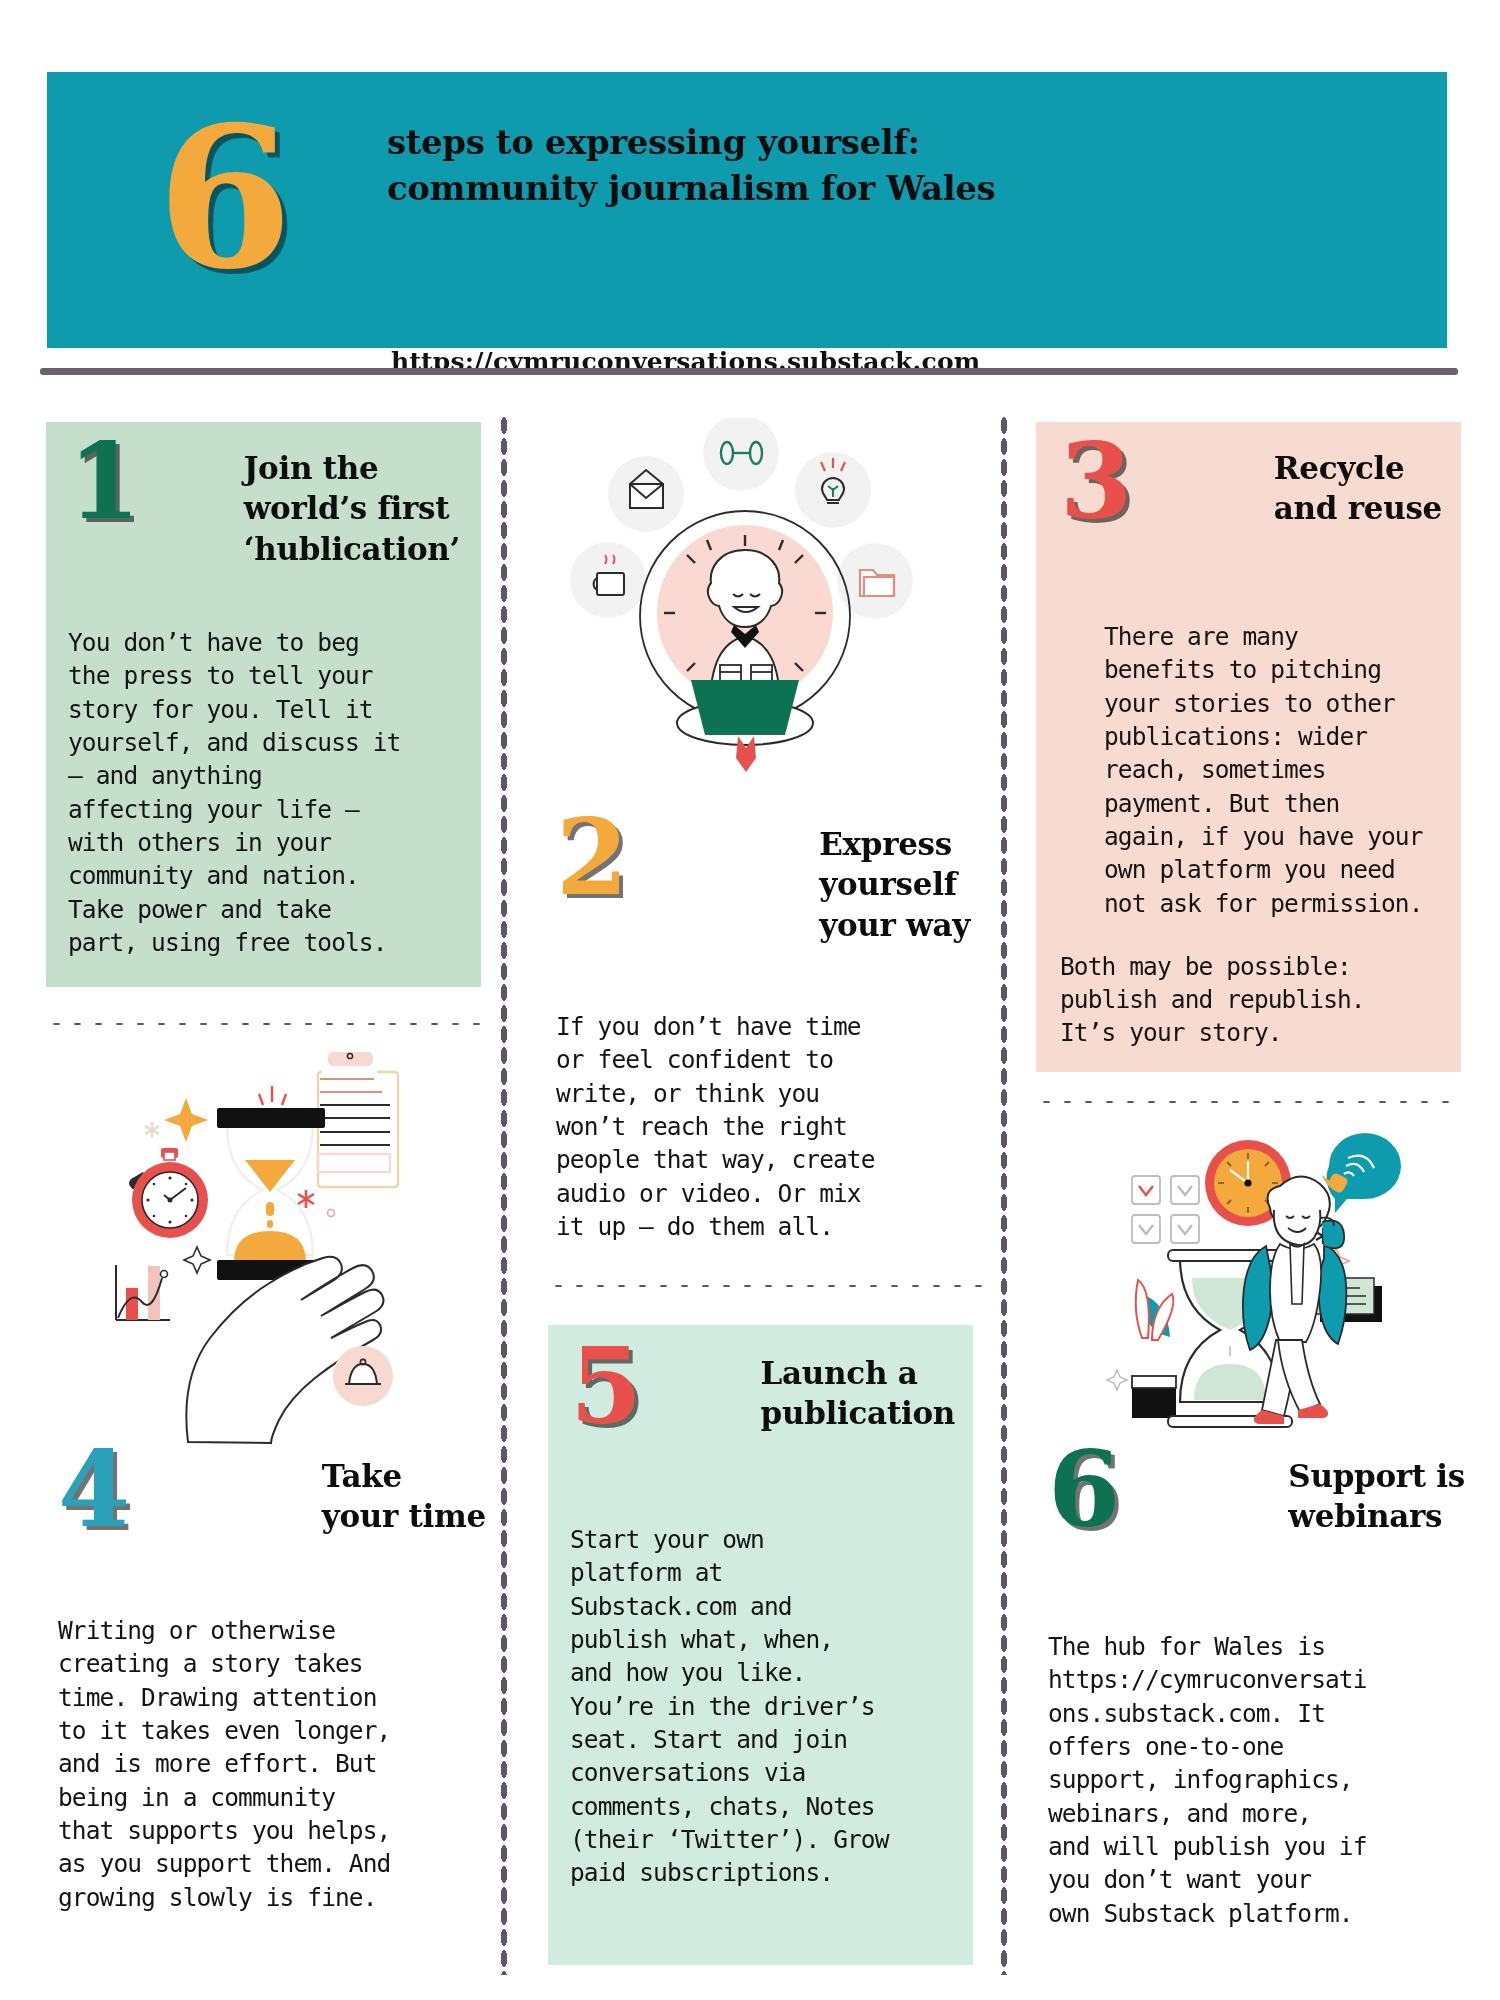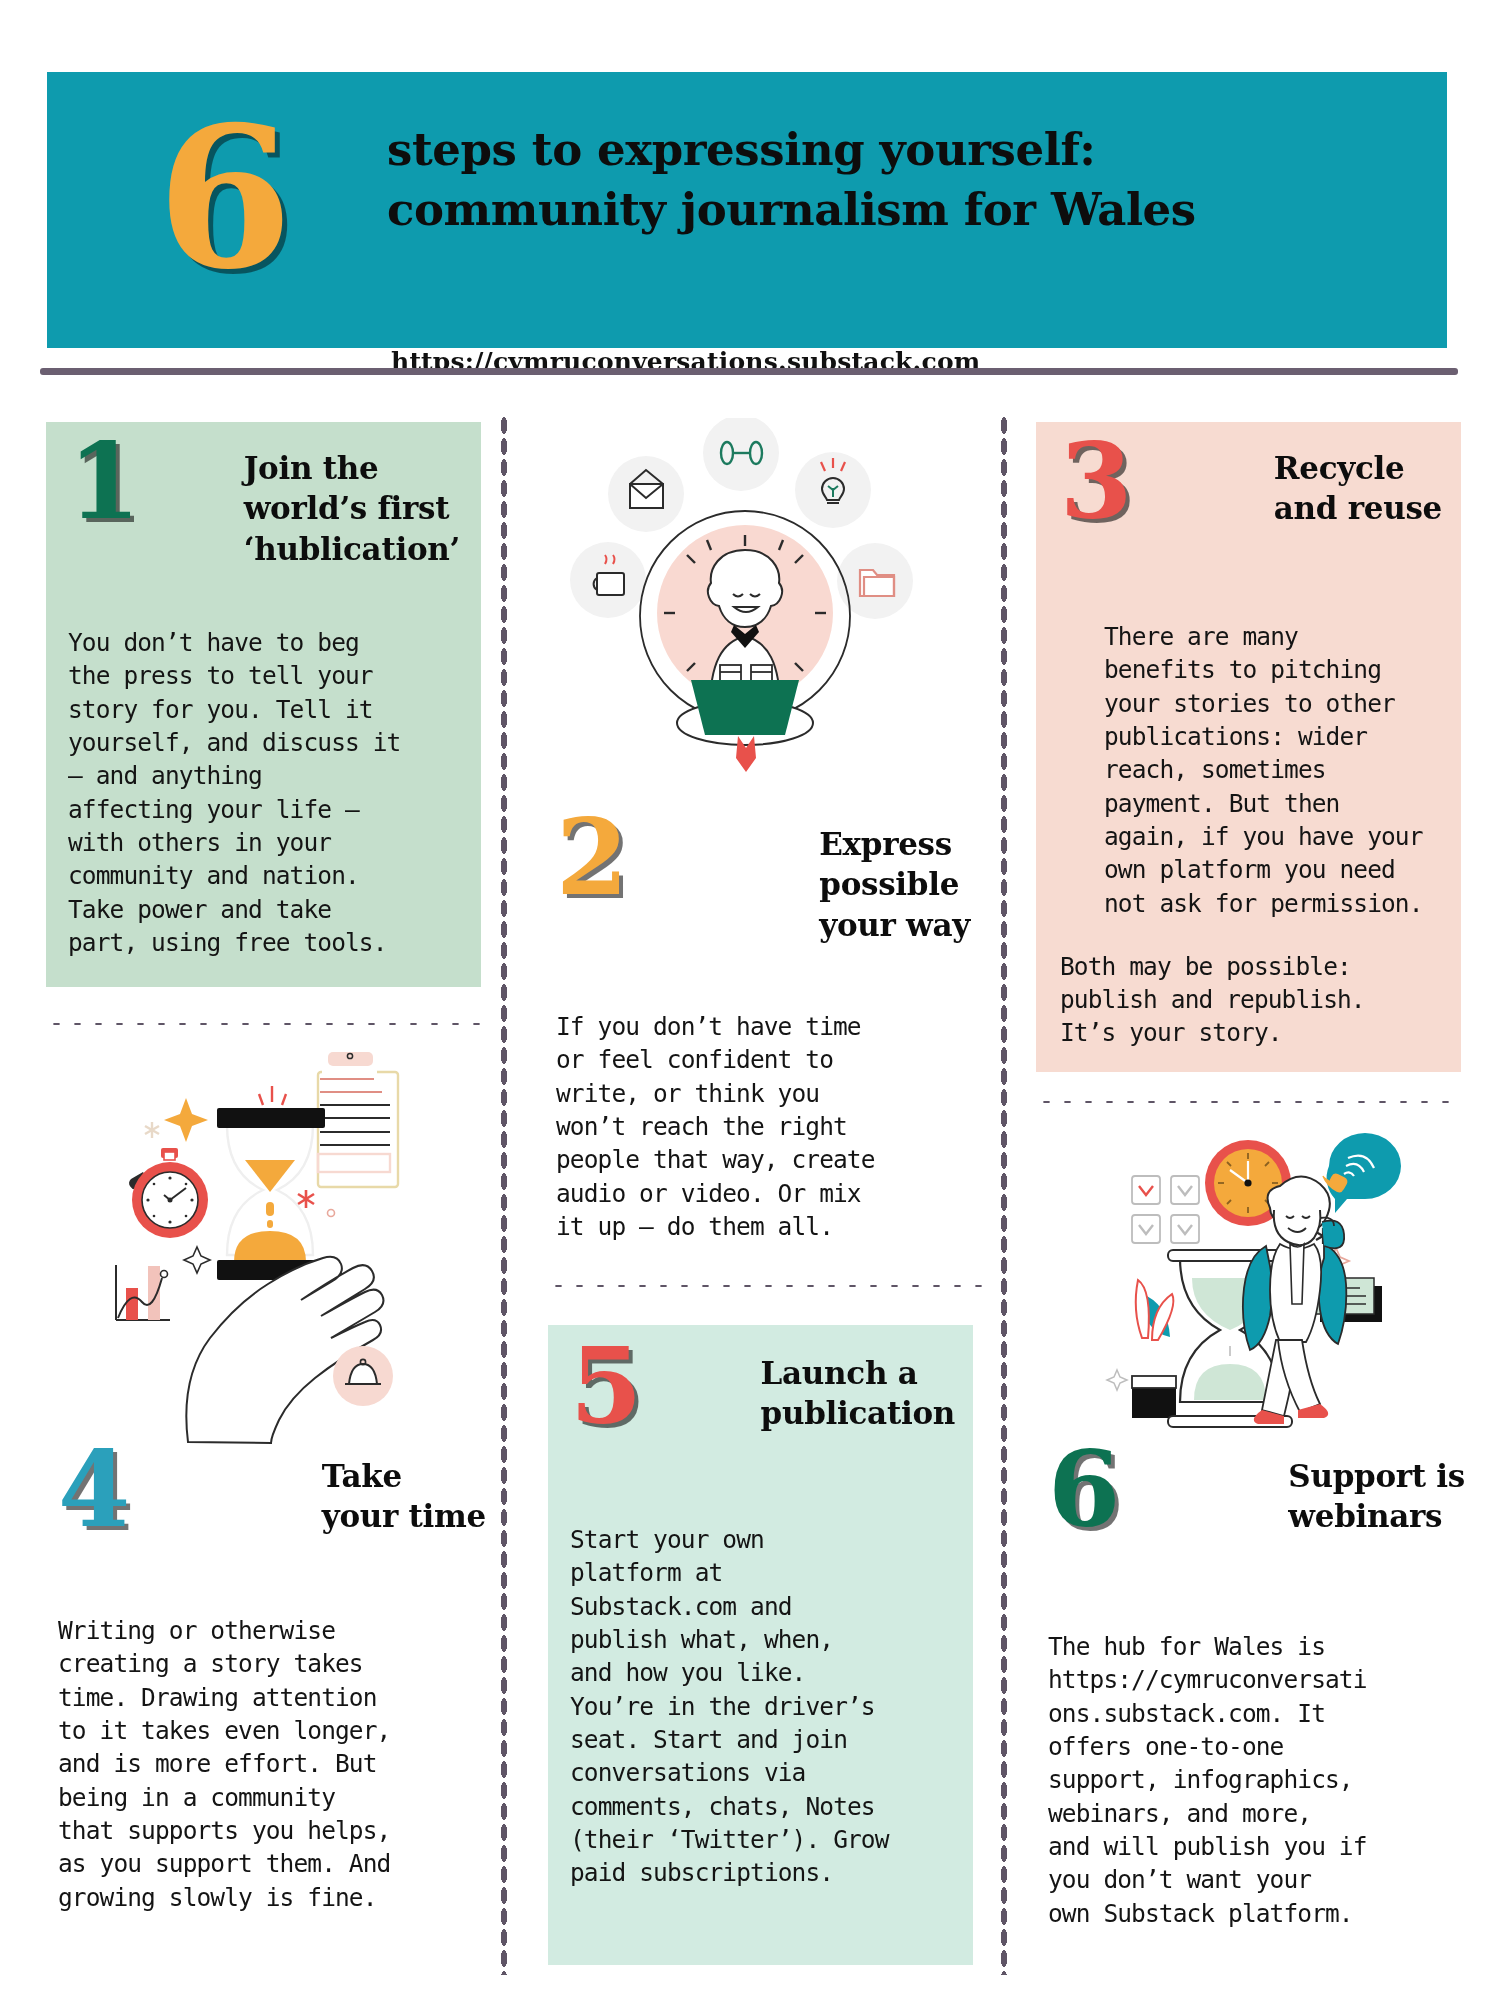--- a/index.html
+++ b/index.html
@@ -32,21 +32,21 @@
     color: #f4a93c;
     text-shadow: 5px 5px 0 rgba(0,0,0,0.45);
     letter-spacing: -4px;
   }
   .header-title {
     position: absolute;
     left: 340px; top: 48px;
     width: 1040px;
     font-family: "DejaVu Serif", serif;
     font-weight: 700;
-    font-size: 45px;
+    font-size: 34px;
     line-height: 1.34;
     color: #0d0d0d;
     letter-spacing: -0.4px;
   }
   .header-url {
     position: absolute;
     left: 344px; top: 275px;
     font-family: "DejaVu Serif", serif;
     font-weight: 700;
     font-size: 25px;
@@ -250,21 +250,21 @@
         <path d="M193 318 l8 12 l8 -12 l2 22 l-10 14 l-10 -14 z" fill="#e8514b"></path>
       </g>
     </svg>
   </div>
 
   <div class="card" style="left:548px; top:820px; width:430px; height:440px;">
     <div style="position:absolute; left:8px; top:0; width:414px;">
       <div class="step-head">
         <div class="step-num n-orange">2</div>
         <div class="step-title" style="white-space:pre-line;">Express
-possible
+yourself
 your way</div>
       </div>
       <div class="step-body" style="margin-top:40px;">If you don’t have time
 or feel confident to
 write, or think you
 won’t reach the right
 people that way, create
 audio or video. Or mix
 it up – do them all.</div>
     </div>

